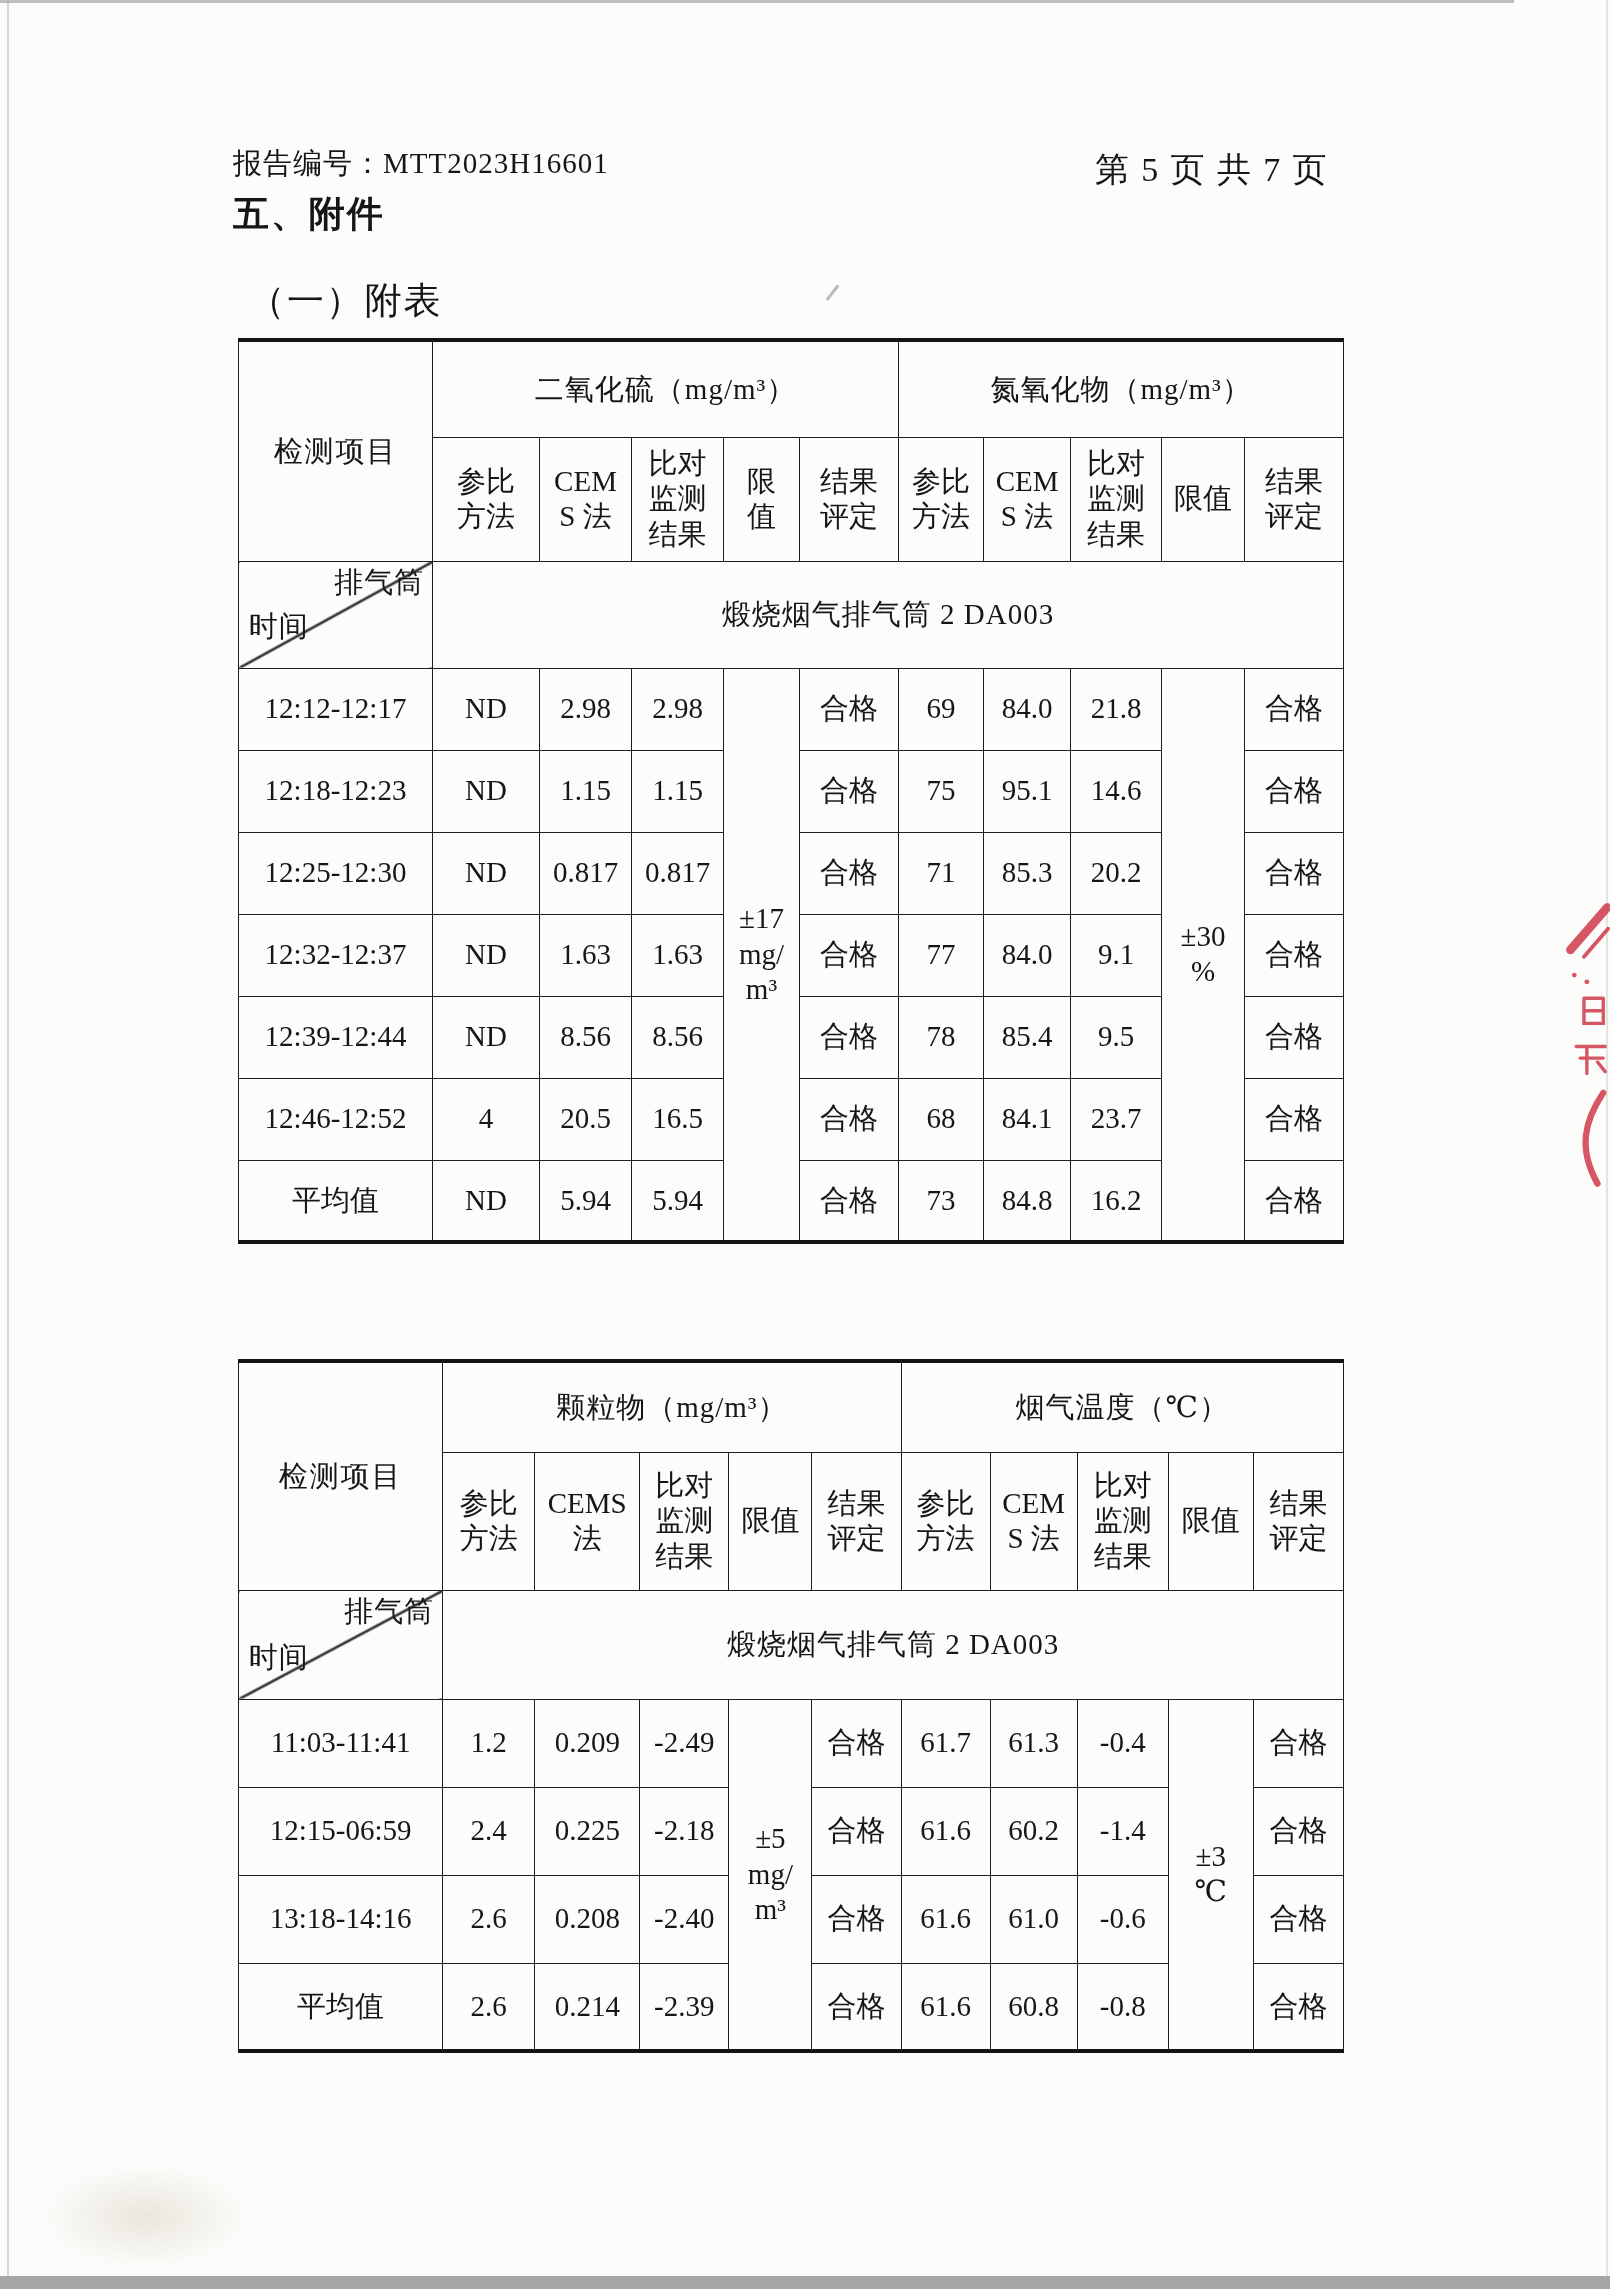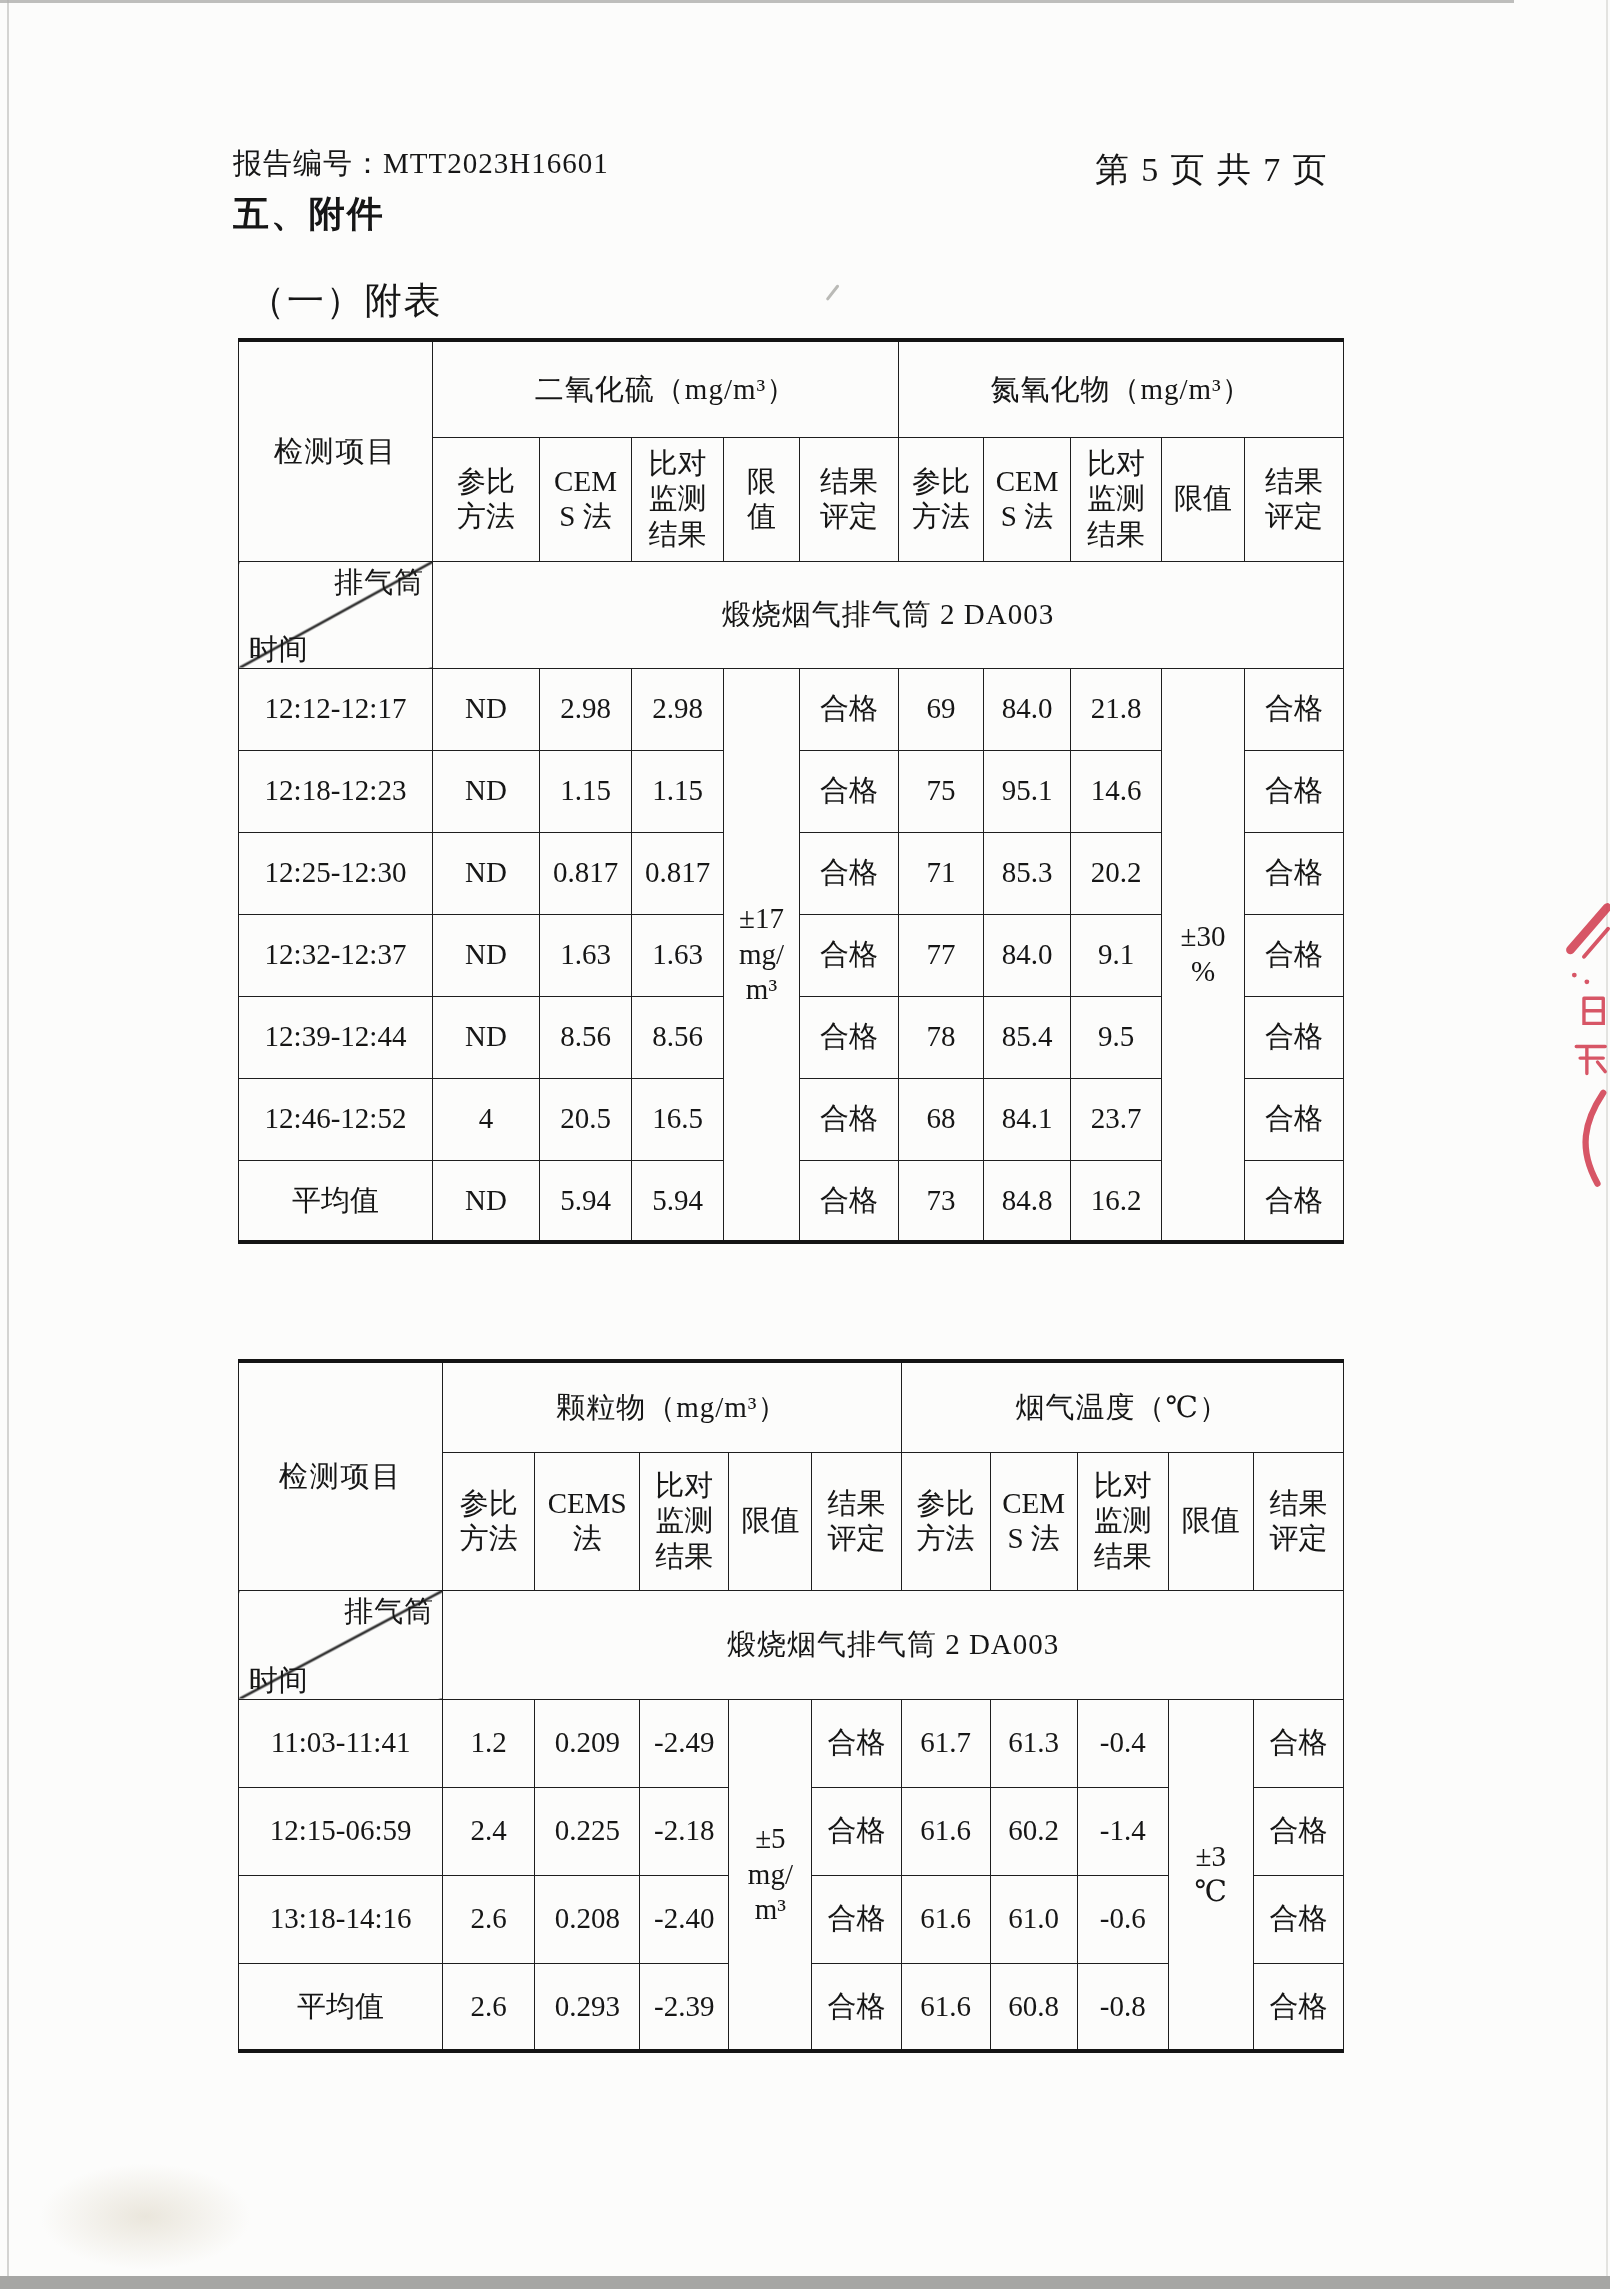--- a/index.html
+++ b/index.html
@@ -52,21 +52,21 @@
   td.item-hdr    { font-size: 31px; letter-spacing: 1.9px; }
 
   
   td.corner {
     position: relative;
     background-image: linear-gradient(to bottom right,
       transparent calc(50% - 1.6px), #2b2b2b calc(50% - 0.3px),
       #2b2b2b calc(50% + 1px), transparent calc(50% + 2.2px));
   }
   td.corner .corner-tr { position:absolute; top:3.9px;  right:7.8px;  font-size:29px; letter-spacing:1px; }
-  td.corner .corner-bl { position:absolute; bottom:0; left:9.7px; font-size:29px; letter-spacing:1px; }
+  td.corner .corner-bl { position:absolute; bottom:23px; left:9.7px; font-size:29px; letter-spacing:1px; }
   td.stack-cell { font-size: 30px; letter-spacing: 1px; }
 
   
   .t1 tr.group-row  { height: 97px; }
   .t1 tr.colhdr-row { height: 124px; }
   .t1 tr.diag-row   { height: 83px;  }
   .t2 tr.group-row  { height: 91px;  }
   .t2 tr.colhdr-row { height: 138px; }
   .t2 tr.diag-row   { height: 109px; }
 
@@ -315,21 +315,21 @@
           <td>-2.40</td>
           <td>合格</td>
           <td>61.6</td>
           <td>61.0</td>
           <td>-0.6</td>
           <td>合格</td>
         </tr>
         <tr style="height: 88px;">
           <td>平均值</td>
           <td>2.6</td>
-          <td>0.293</td>
+          <td>0.214</td>
           <td>-2.39</td>
           <td>合格</td>
           <td>61.6</td>
           <td>60.8</td>
           <td>-0.8</td>
           <td>合格</td>
         </tr>
       </tbody>
   </table>
 </div>

